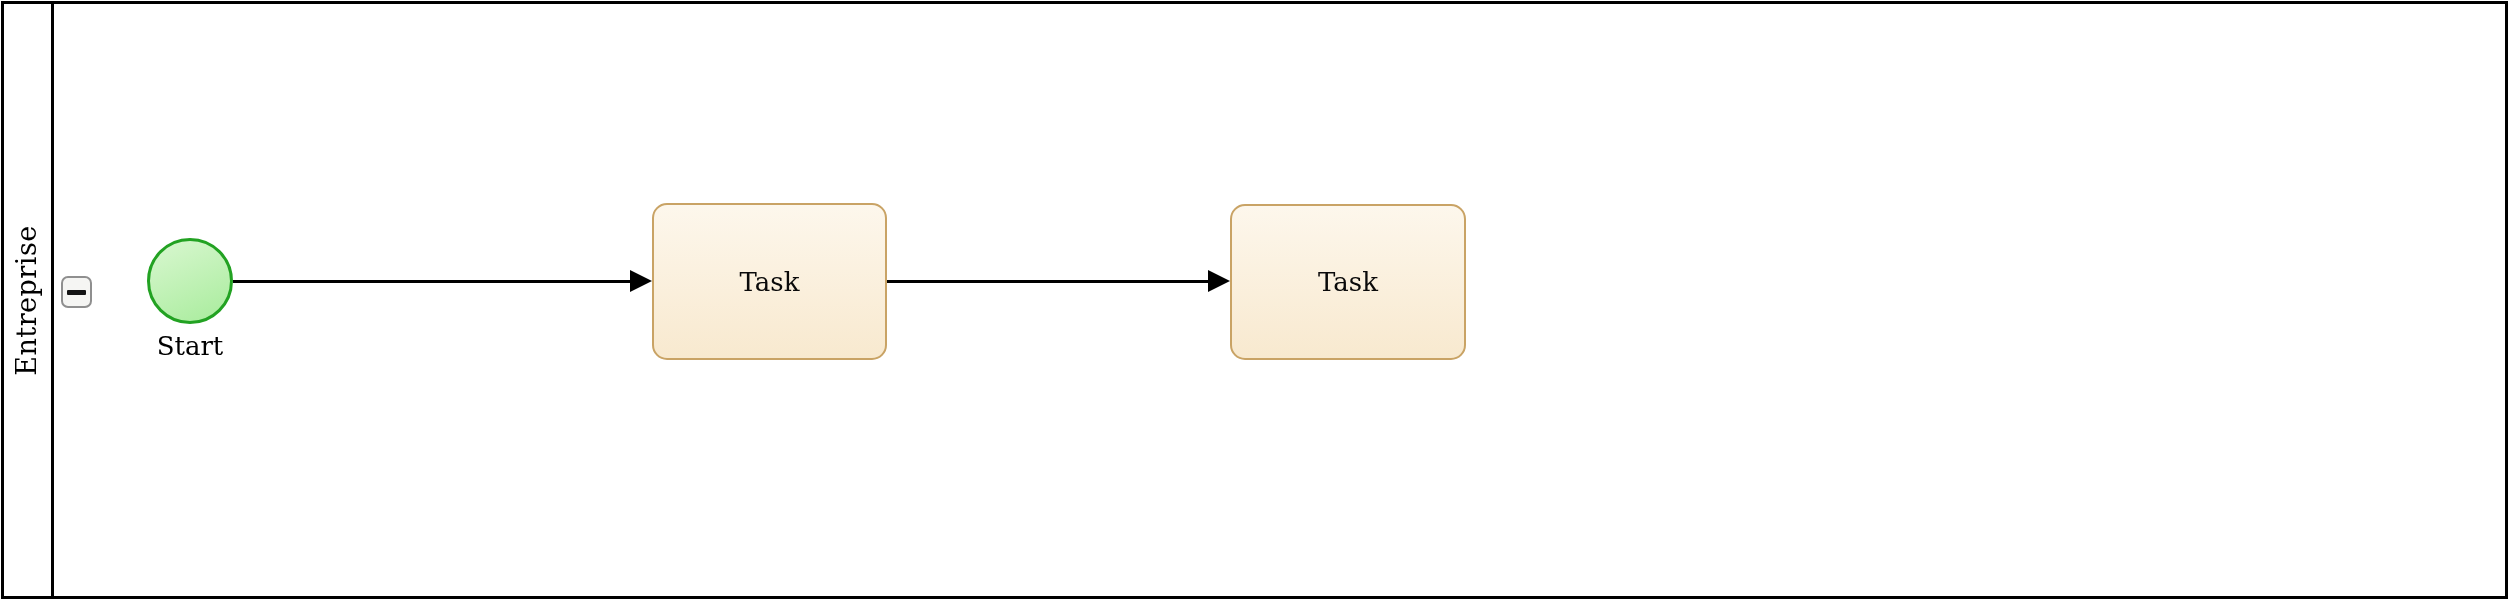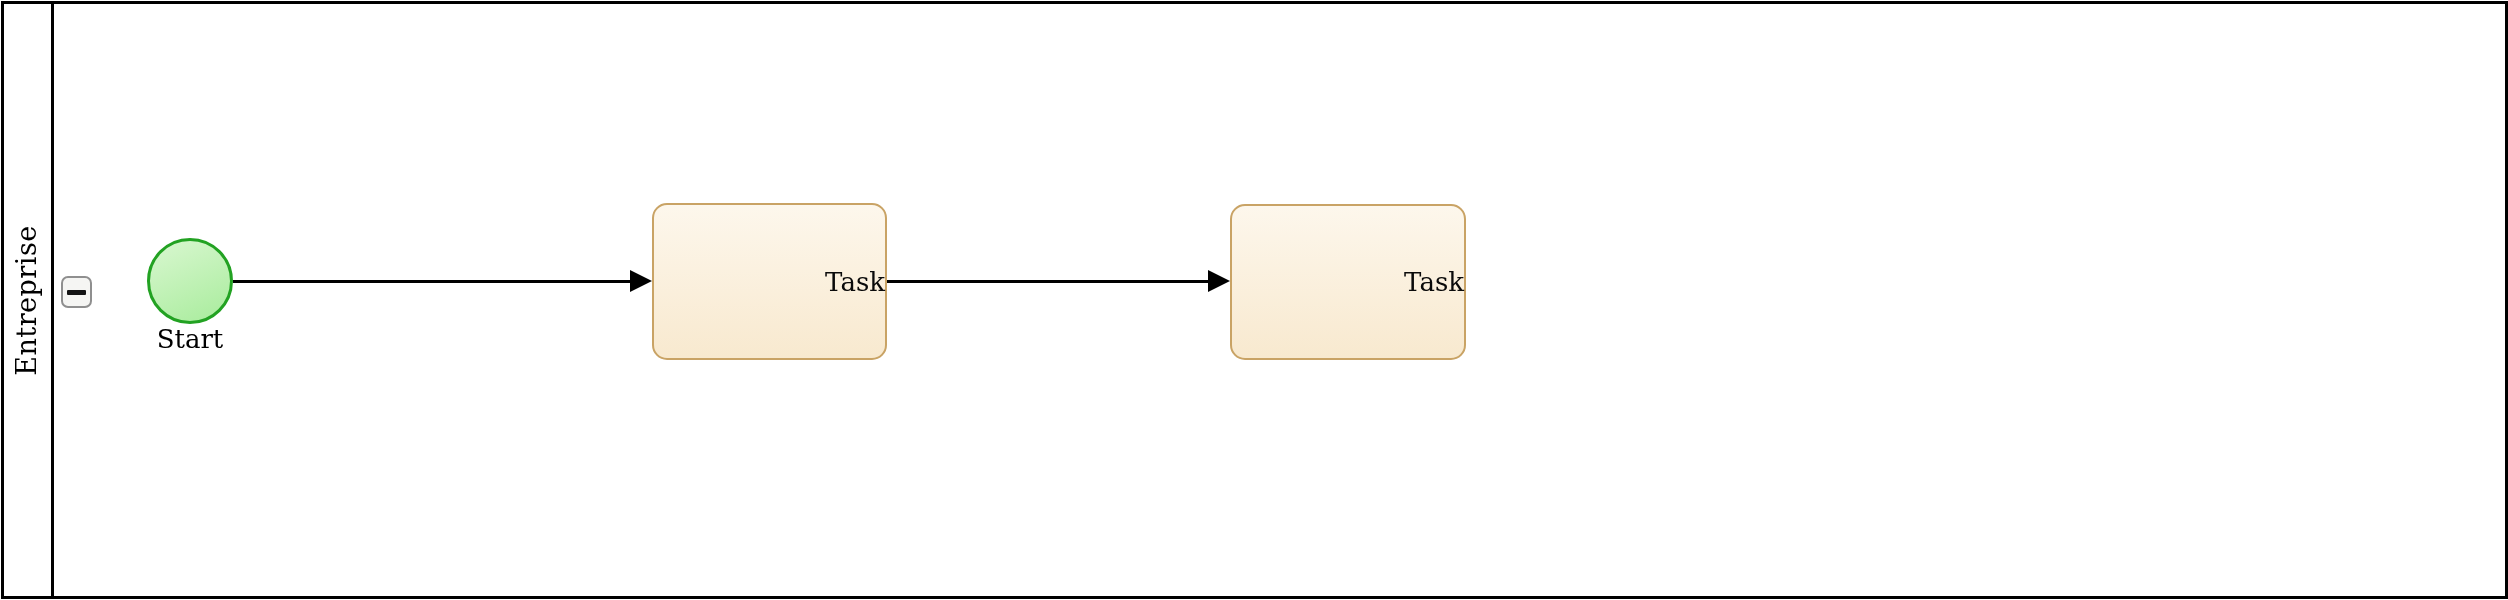--- a/index.html
+++ b/index.html
@@ -86,21 +86,21 @@
     border: 3px solid var(--event-border, #22a222);
     border-radius: 50%;
     background: linear-gradient(155deg,
       var(--event-fill-top, #d9f7d0) 0%,
       var(--event-fill-bottom, #a8ec9c) 100%);
     box-sizing: content-box;
   }
   .start-label {
     position: absolute;
     left: 120px;
-    top: 324px;
+    top: 331px;
     width: 140px;
     text-align: center;
     font-size: 26px;
     color: #000000;
   }
   
   .flow-line {
     position: absolute;
     height: 2.5px;
     background: var(--line, #000000);
@@ -120,21 +120,21 @@
   
   .task {
     position: absolute;
     border: 2px solid var(--task-border, #c9a365);
     border-radius: 15px;
     background: linear-gradient(to bottom,
       var(--task-fill-top, #fdf7ec) 0%,
       var(--task-fill-bottom, #f8e9cf) 100%);
     display: flex;
     align-items: center;
-    justify-content: flex-end;
+    justify-content: center;
     box-sizing: content-box;
   }
   .task-1 { left: 652px; top: 203px; width: 231px; height: 153px; }
   .task-2 { left: 1230px; top: 204px; width: 232px; height: 152px; }
   .task-label {
     font-size: 26px;
     color: #0a0a0a;
   }
 </style>
 </head>

